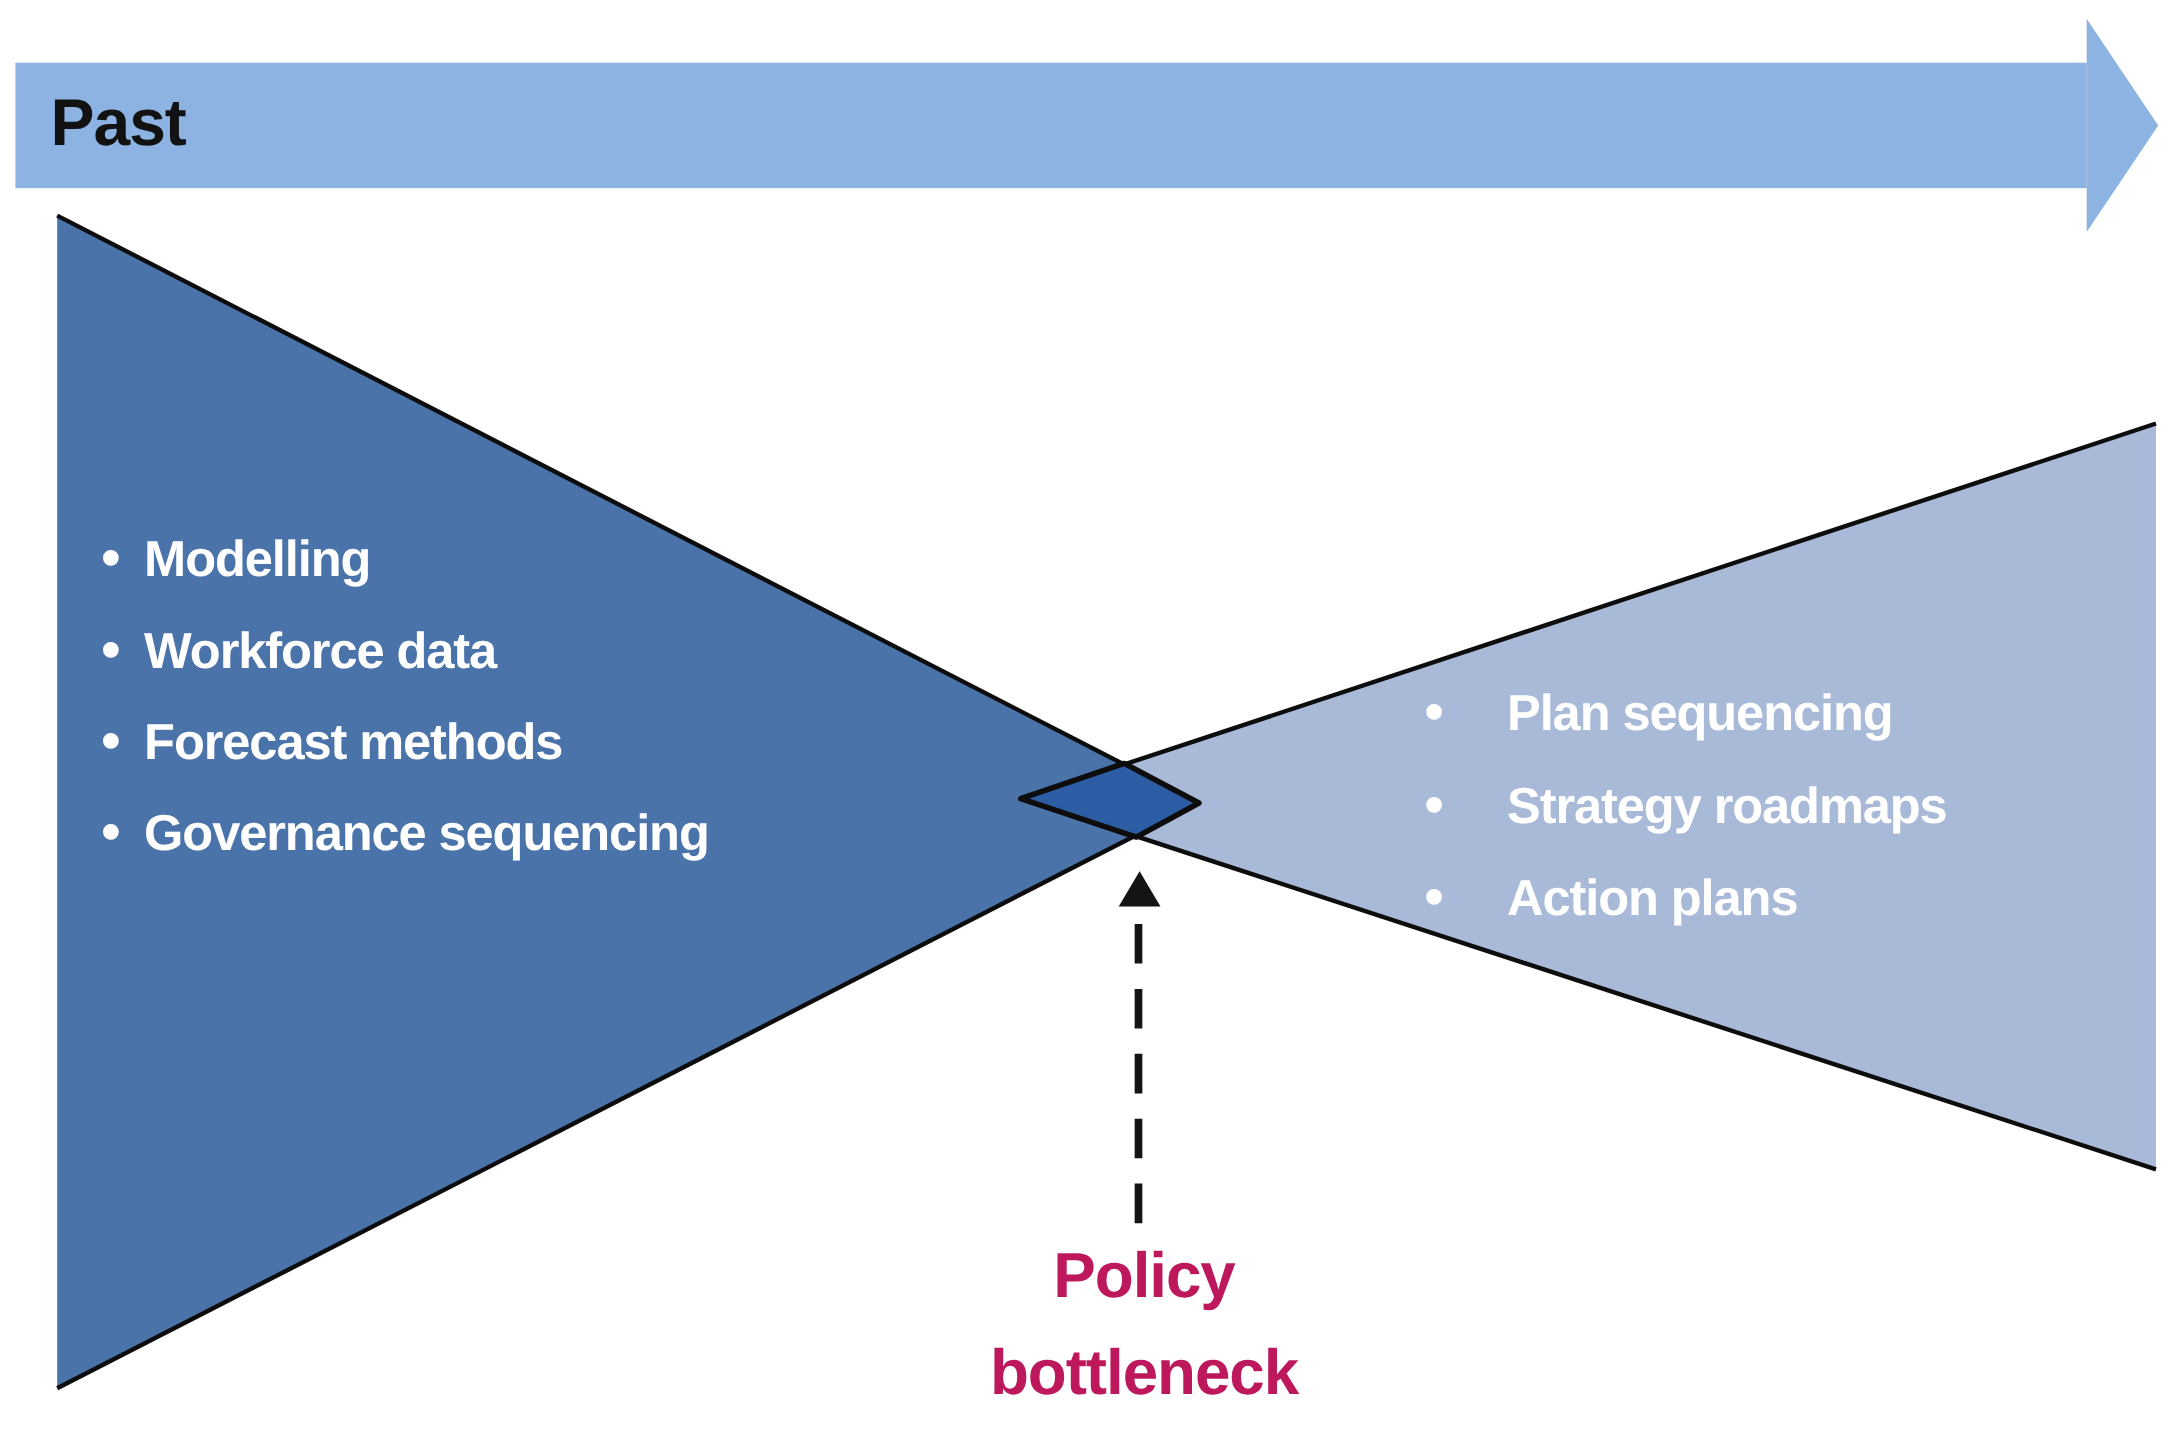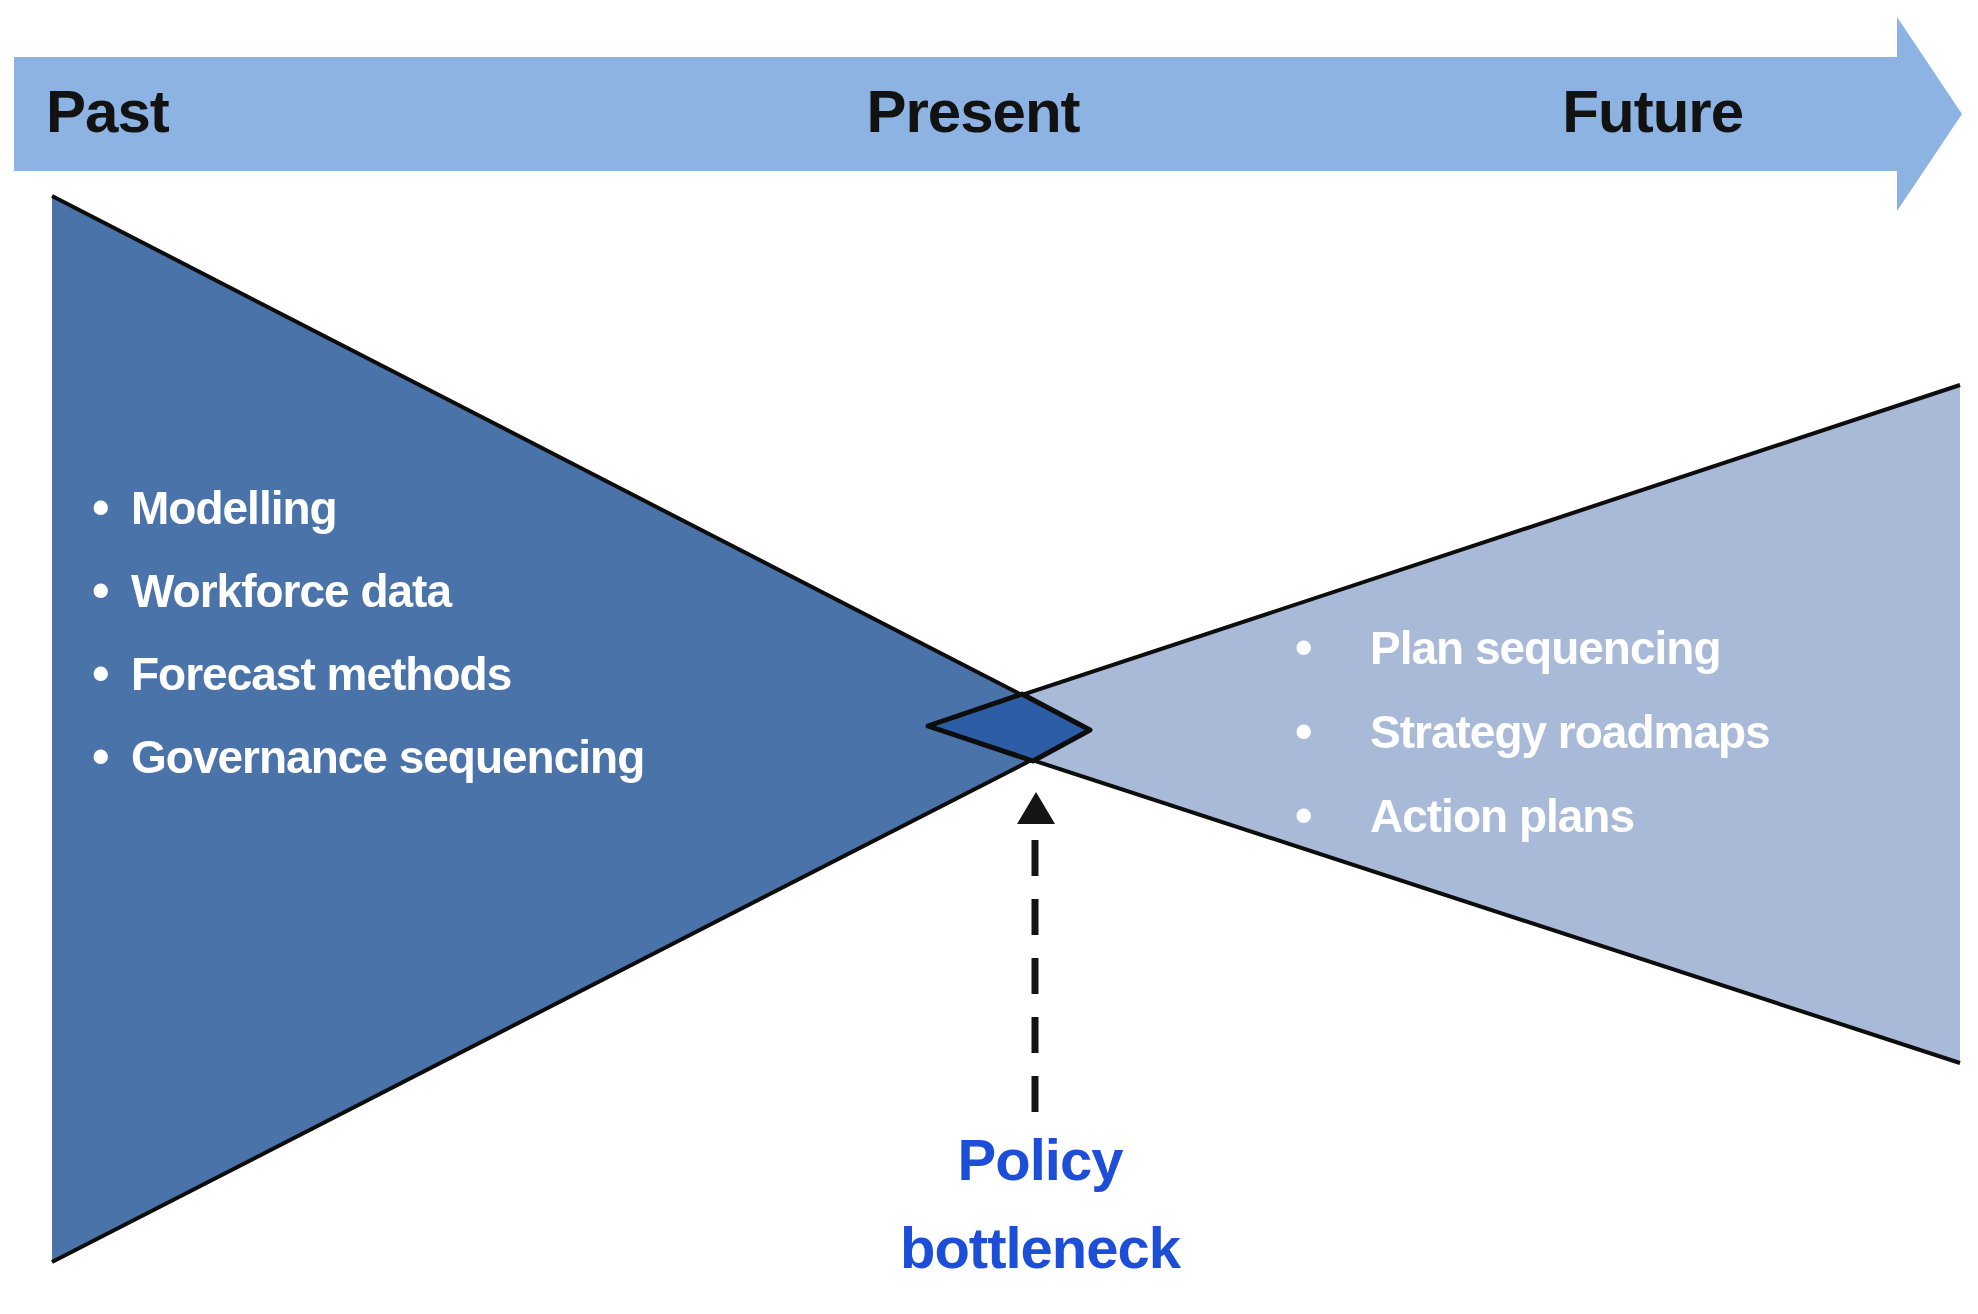--- a/index.html
+++ b/index.html
@@ -80,21 +80,21 @@
   .bottleneck-label {
     position: absolute;
     left: 860px;
     top: 1116px;
     width: 360px;
     text-align: center;
     font-size: 58px;
     font-weight: 700;
     letter-spacing: -1px;
     line-height: 88px;
-    color: #1d4ed8;
+    color: #be185d;
   }
 </style>
 </head>
 <body>
 
 <div class="stage">
 
   <svg class="shapes" viewBox="0 0 1978 1314" xmlns="http://www.w3.org/2000/svg">
 
     <rect x="14" y="57" width="1883" height="114" fill="#8db3e2"></rect>
@@ -104,22 +104,20 @@
 
     <path class="outlined" d="M 1960 385 L 928 726 L 1960 1063" stroke-width="4" stroke-linejoin="round" fill="#a9bad8"></path>
 
     <polygon class="outlined" points="928,726 1022,694 1090,730 1033,761" stroke-width="5" stroke-linejoin="round" fill="#2d5da4"></polygon>
 
     <line x1="1035" y1="1112" x2="1035" y2="828" stroke-width="7" stroke-dasharray="36 23" stroke="#141414"></line>
     <polygon points="1036,792 1017,824 1055,824" fill="#141414"></polygon>
   </svg>
 
   <span class="bar-label past">Past</span>
-  <span class="bar-label present">Present</span>
-  <span class="bar-label future">Future</span>
 
   <ul class="funnel-list left">
     <li>
       <span class="item-text">Modelling</span>
     </li>
     <li>
       <span class="item-text">Workforce data</span>
     </li>
     <li>
       <span class="item-text">Forecast methods</span>

